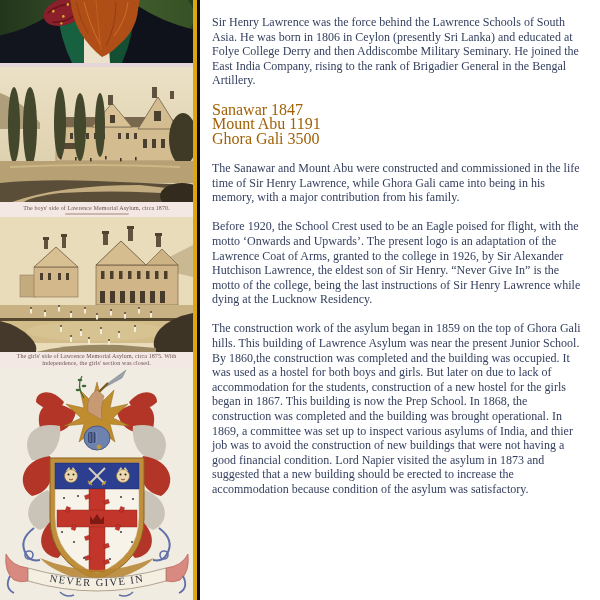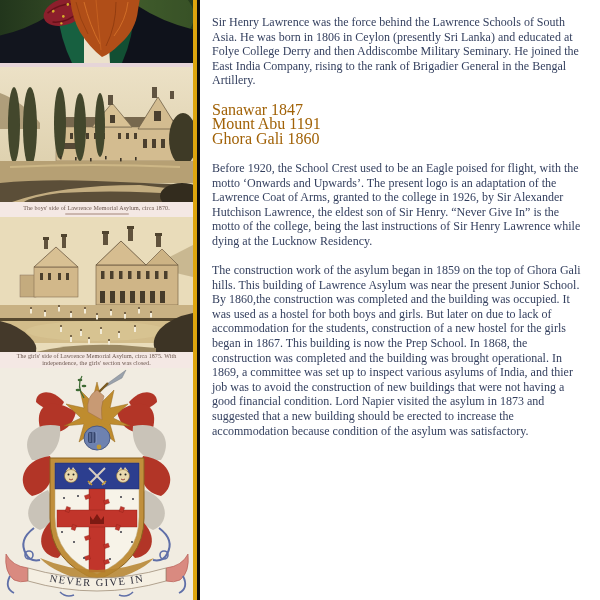--- a/index.html
+++ b/index.html
@@ -353,19 +353,20 @@
   </div>
 
   <div class="gold-rule"></div>
   <div class="black-rule"></div>
 
   <div class="text-col">
     <p>Sir Henry Lawrence was the force behind the Lawrence Schools of South Asia. He was born in 1806 in Ceylon (presently Sri Lanka) and educated at Folye College Derry and then Addiscombe Military Seminary. He joined the East India Company, rising to the rank of Brigadier General in the Bengal Artillery.</p>
     <div class="asylum-list">
       <div>Sanawar 1847</div>
       <div>Mount Abu 1191</div>
-      <div>Ghora Gali 1860</div>
-    </div>
+      <div>Ghora Gali 3500</div>
+    </div>
+    <p>The Sanawar and Mount Abu were constructed and commissioned in the life time of Sir Henry Lawrence, while Ghora Gali came into being in his memory, with a major contribution from his family.</p>
     <p>Before 1920, the School Crest used to be an Eagle poised for flight, with the motto ‘Onwards and Upwards’. The present logo is an adaptation of the Lawrence Coat of Arms, granted to the college in 1926, by Sir Alexander Hutchison Lawrence, the eldest son of Sir Henry. “Never Give In” is the motto of the college, being the last instructions of Sir Henry Lawrence while dying at the Lucknow Residency.</p>
     <p>The construction work of the asylum began in 1859 on the top of Ghora Gali hills. This building of Lawrence Asylum was near the present Junior School. By 1860,the construction was completed and the building was occupied. It was used as a hostel for both boys and girls. But later on due to lack of accommodation for the students, construction of a new hostel for the girls began in 1867. This building is now the Prep School. In 1868, the construction was completed and the building was brought operational. In 1869, a committee was set up to inspect various asylums of India, and thier job was to avoid the construction of new buildings that were not having a good financial condition. Lord Napier visited the asylum in 1873 and suggested that a new building should be erected to increase the accommodation because condition of the asylum was satisfactory.</p>
   </div>
 
 </div>
 
 </body></html>

